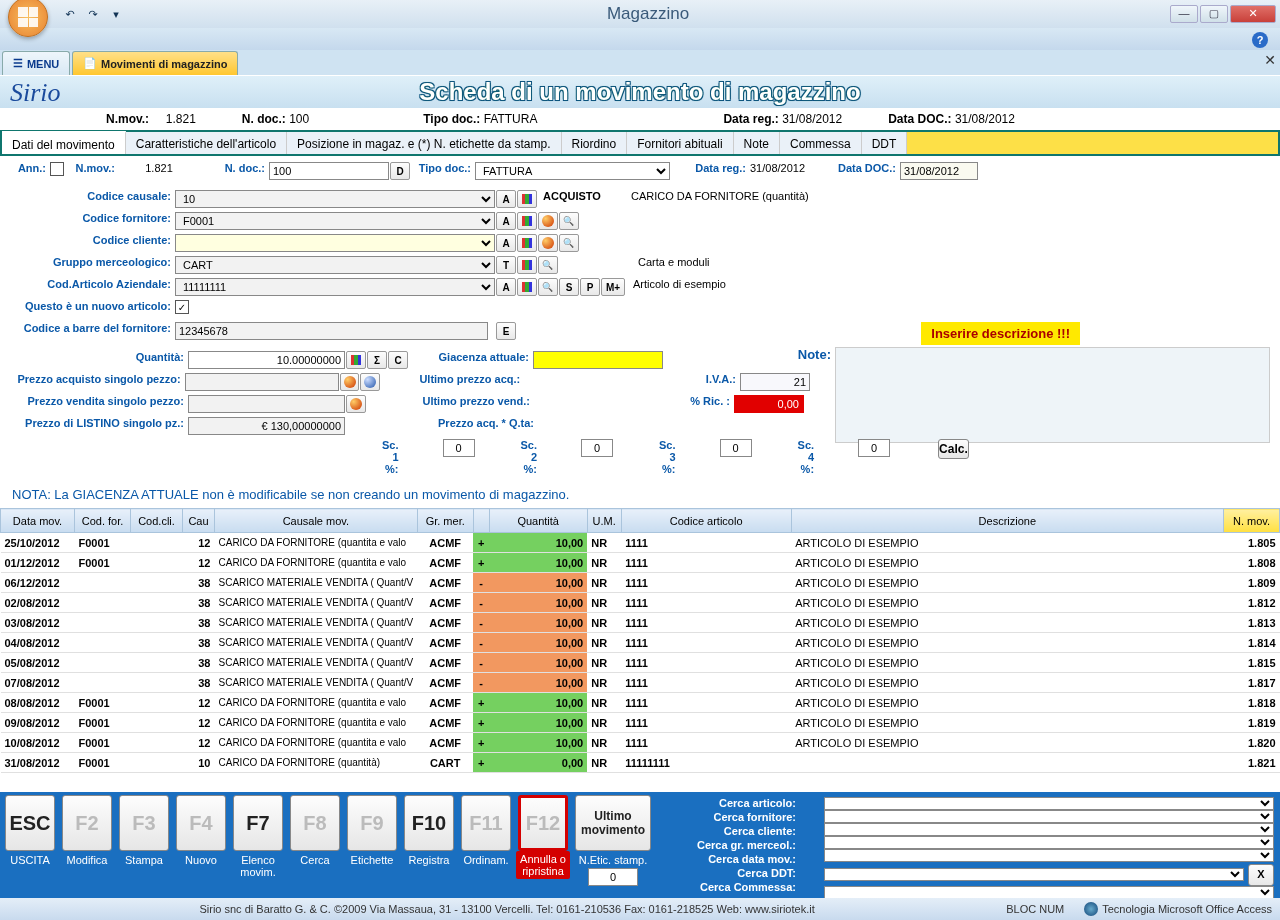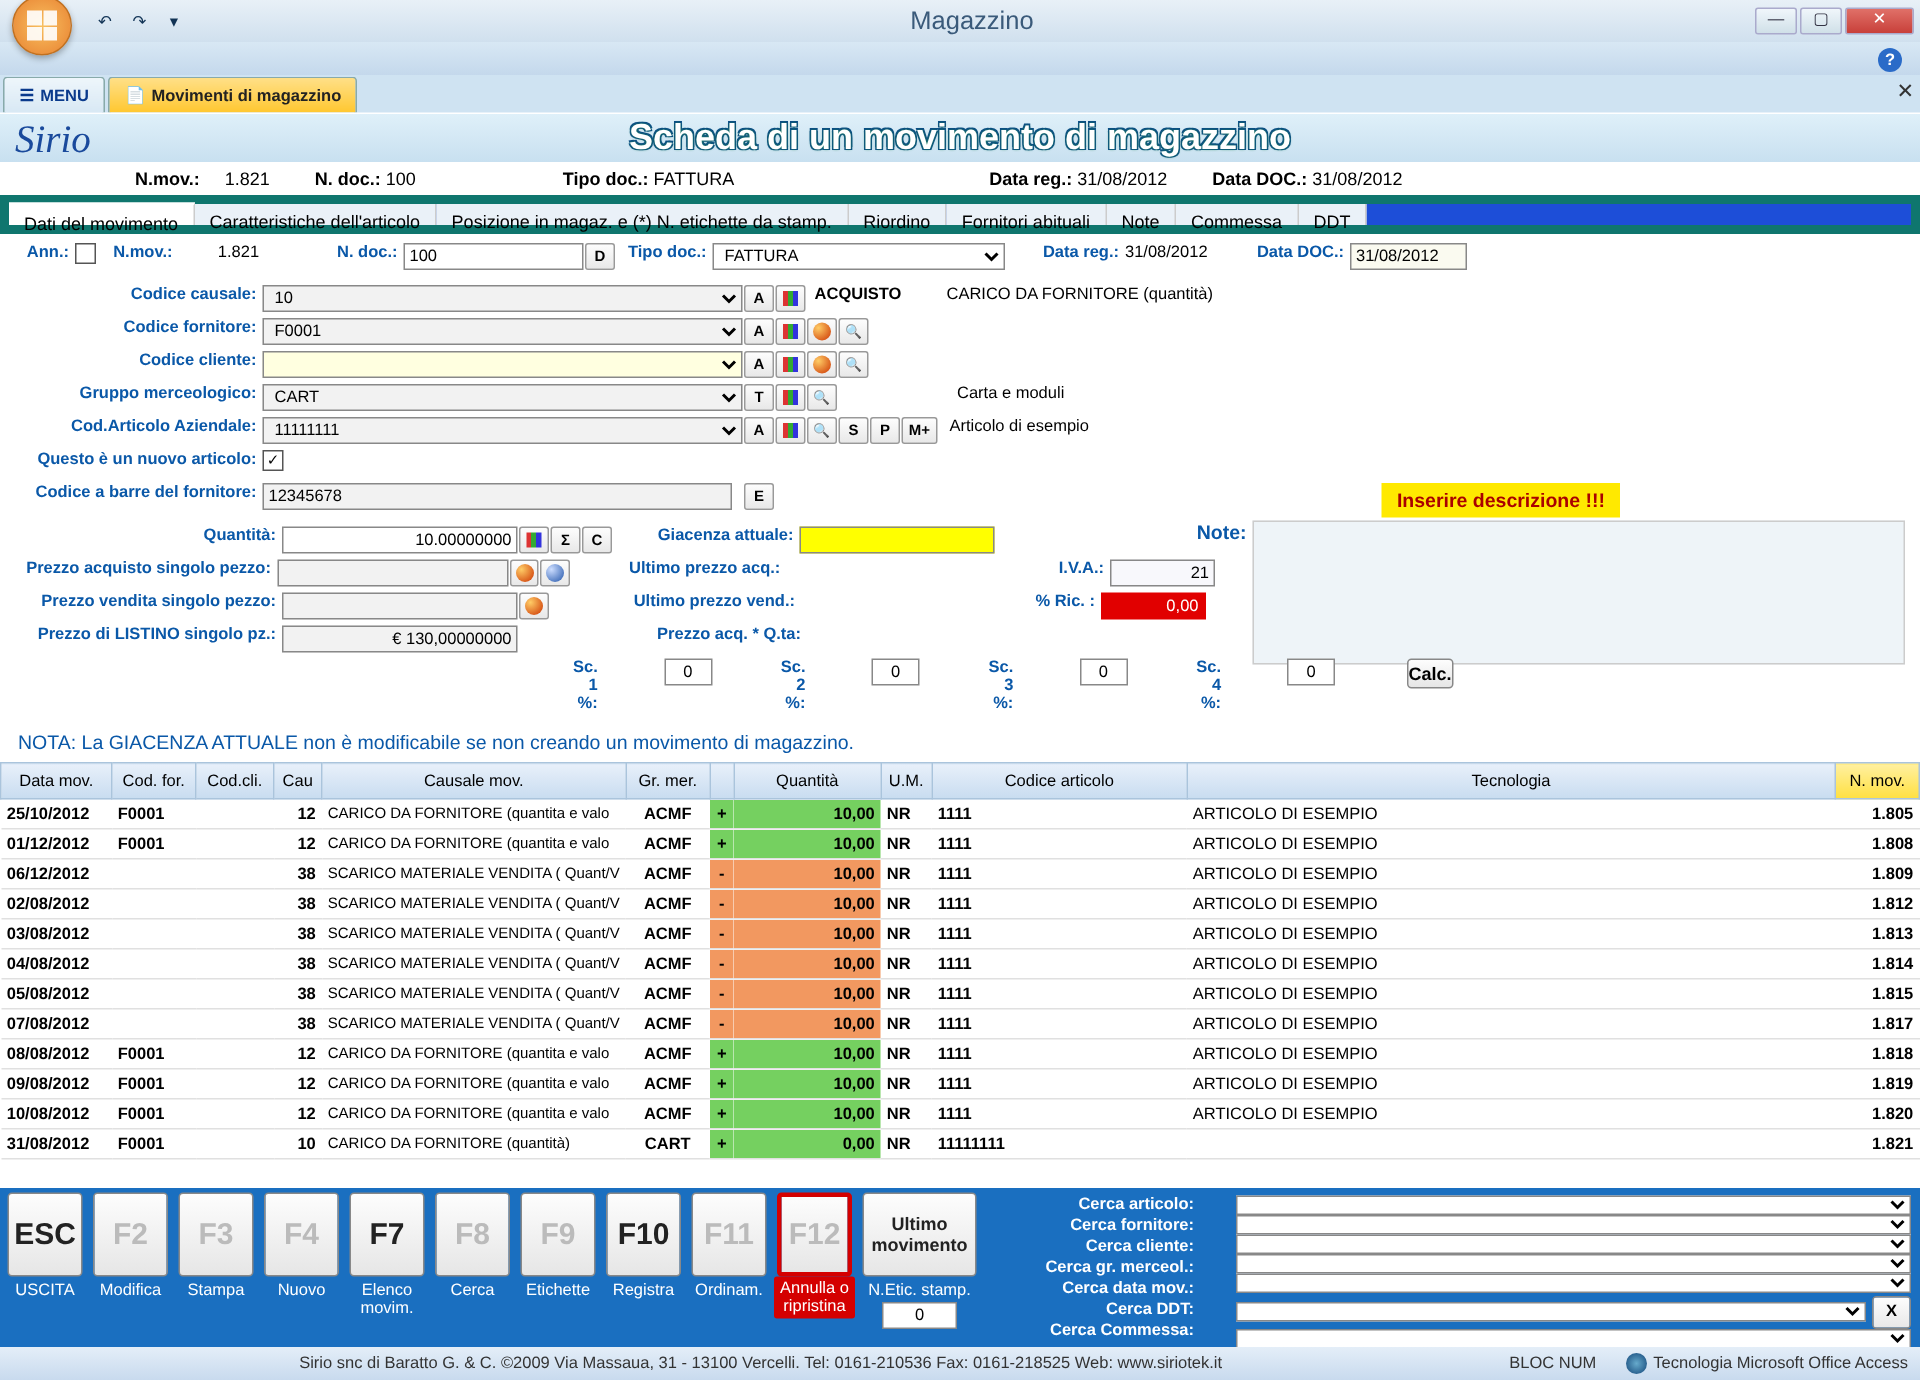--- a/index.html
+++ b/index.html
@@ -23,25 +23,25 @@
 .tabbar { height:26px; background:#cfe3f2; display:flex; align-items:flex-end; border-bottom:1px solid #fff; position:relative; }
 .tabbtn { height:24px; padding:0 10px; display:flex; align-items:center; gap:4px; border:1px solid #8aa; margin-left:2px; border-bottom:none; border-radius:3px 3px 0 0; font-weight:bold; }
 .tabbtn.menu { background:linear-gradient(#eef6fb,#d8e8f4); color:#0a3a8c; }
 .tabbtn.active { background:linear-gradient(#ffe088,#ffc730); color:#222; }
 .tab-close { position:absolute; right:4px; top:2px; font-size:14px; color:#333; }
 
 
 .page-head { background:linear-gradient(#dff0f9,#c8e0f0); padding:2px 14px 2px 14px; text-align:center; }
 .logo { position:absolute; left:10px; font-family:'Brush Script MT',cursive; font-size:26px; color:#1a4a9c; font-style:italic; }
 .page-head h1 { font-size:24px; color:#fff; text-shadow: 0 0 2px #285, -1px -1px 0 #0a4a88, 1px 1px 0 #0a4a88, 1px -1px 0 #0a4a88, -1px 1px 0 #0a4a88; font-weight:bold; }
-.summary { display:flex; gap:30px; padding:4px 30px; font-size:12px; align-items:flex-end; }
+.summary { display:flex; gap:46px; padding:4px 30px; font-size:12px; align-items:flex-end; }
 .summary b { font-weight:bold; }
 
 
-.subtabs { display:flex; background:#1d4ed8; border:6px solid #0f766e; height:26px; }
+.subtabs { display:flex; background:#fde047; border:2px solid #0f766e; height:26px; }
 .subtab { padding:5px 10px; border-right:1px solid #ccc; background:#eaf1f8; cursor:pointer; font-size:12px; }
 .subtab.active { background:#fff; border-top:2px solid #fff; margin-top:-1px;}
 
 
 .form-area { padding:6px 10px 4px 10px; background:#fff; position:relative; }
 .frow { display:flex; margin-bottom:2px; min-height:20px; }
 .lbl { color:#0a58a8; text-align:right; padding-right:4px; font-size:11px; font-weight:bold;}
 .fld { height:18px; border:1px solid #888; background:#fff; padding:0 3px; font-size:11px; }
 .sel { height:18px; border:1px solid #888; background:#fff; padding:0 1px; font-size:11px; }
 .mini-btn { width:20px; height:18px; border:1px solid #999; background:linear-gradient(#fdfdfd,#e8e8e8); border-radius:2px; text-align:center; line-height:15px; font-size:10px; font-weight:bold; display:inline-flex; align-items:center; justify-content:center; margin-left:1px; }
@@ -302,21 +302,21 @@
         <th style="width: 74px;">Data mov.</th>
         <th style="width: 56px;">Cod. for.</th>
         <th style="width: 52px;">Cod.cli.</th>
         <th style="width: 32px;">Cau</th>
         <th style="width: 190px;">Causale mov.</th>
         <th style="width: 56px;">Gr. mer.</th>
         <th style="width: 16px;"></th>
         <th style="width: 98px;">Quantità</th>
         <th style="width: 34px;">U.M.</th>
         <th style="width: 170px;">Codice articolo</th>
-        <th>Tecnologia</th>
+        <th>Descrizione</th>
         <th class="nmov" style="width: 56px;">N. mov.</th>
       </tr>
     </thead>
 <tbody id="gridbody">
       <tr>
         <td><b>25/10/2012</b></td>
         <td><b>F0001</b></td>
         <td></td>
         <td style="text-align:right"><b>12</b></td>
         <td style="font-size:10px">CARICO DA FORNITORE (quantita e valo</td>

